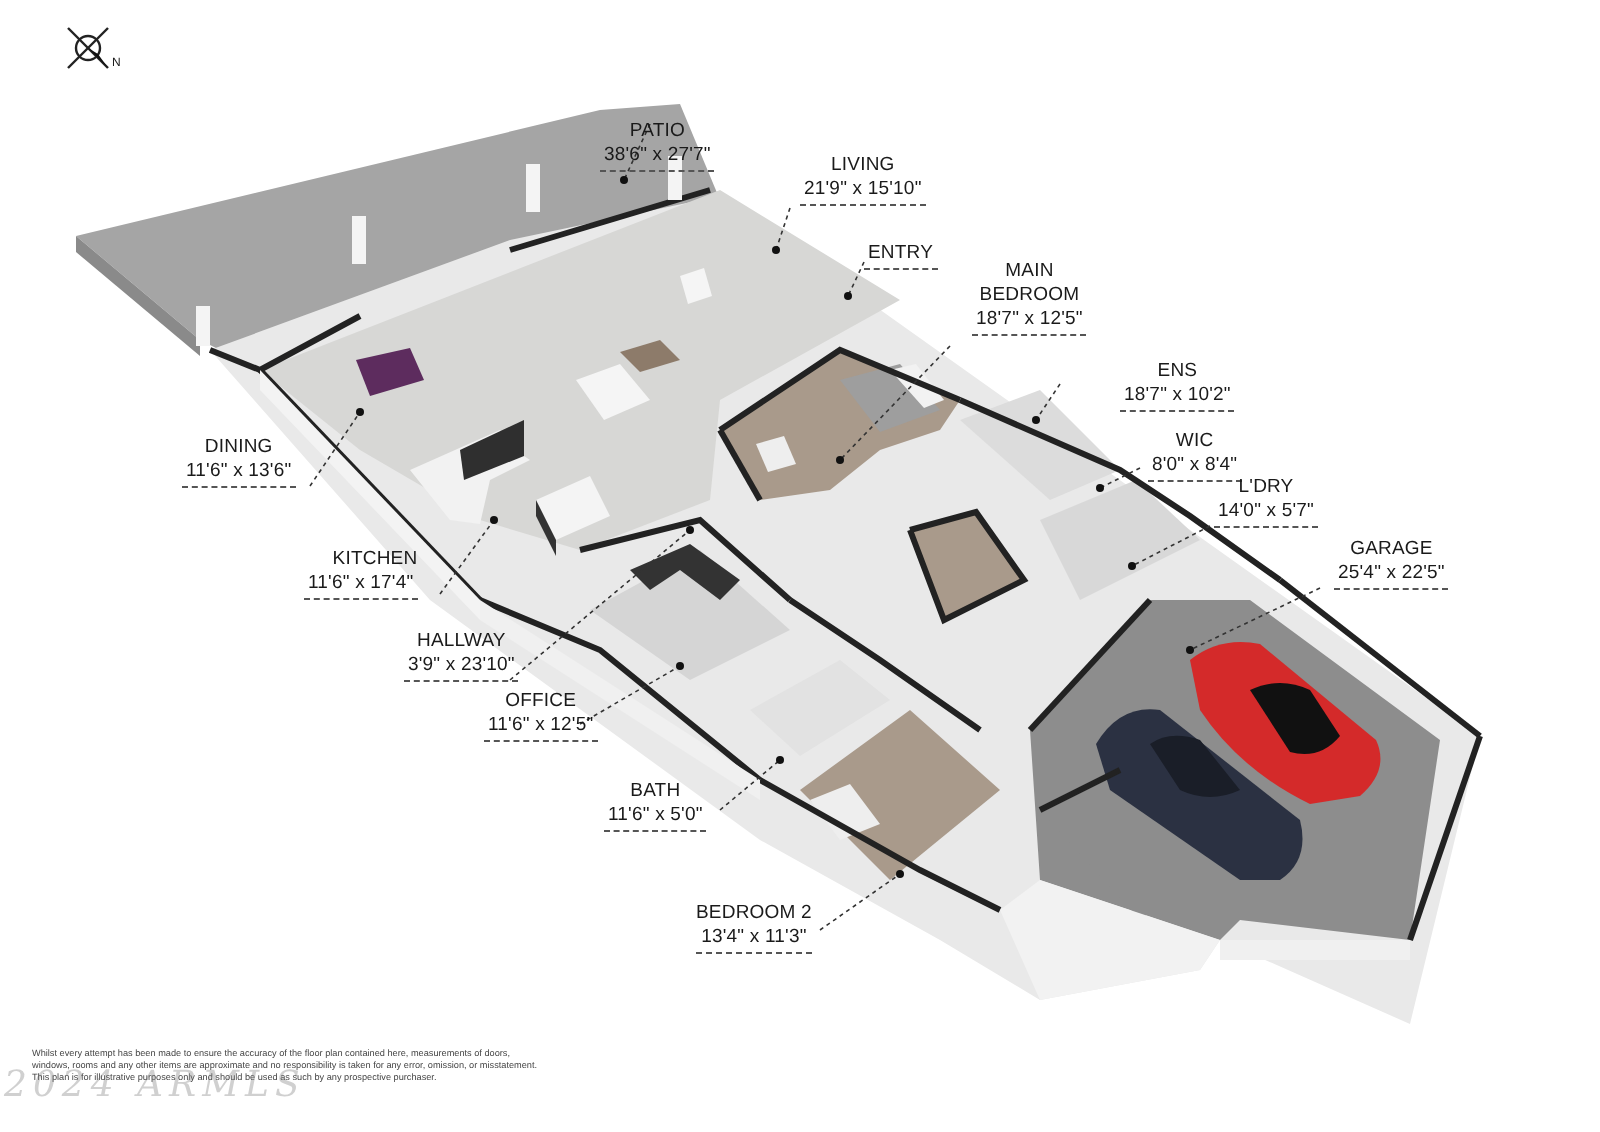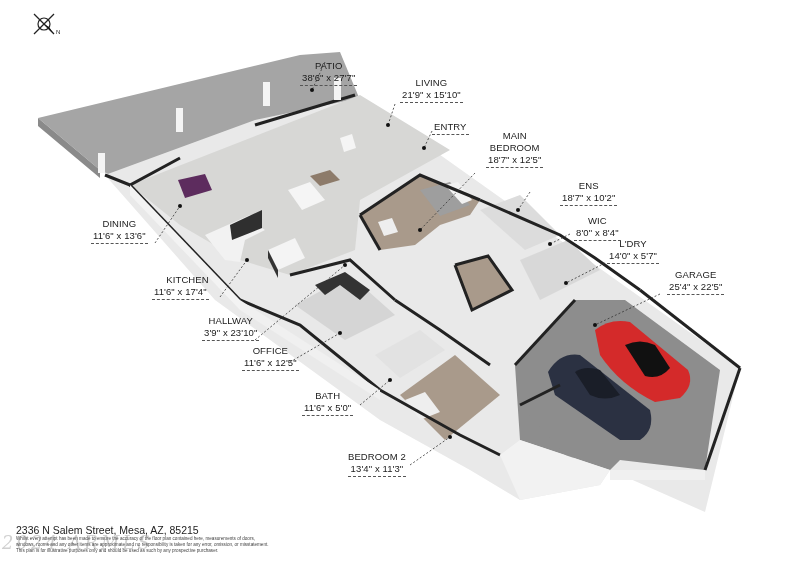--- a/index.html
+++ b/index.html
@@ -193,18 +193,17 @@
 <div class="label" style="left:302px;top:390px;">
   <span class="name">BATH</span>
   <span class="dim">11'6" x 5'0"</span>
 </div>
 <div class="label" style="left:348px;top:451px;">
   <span class="name">BEDROOM 2</span>
   <span class="dim">13'4" x 11'3"</span>
 </div>
 
 <div class="footer">
-  <div class="addr">2336 N Salem Street, Mesa, AZ, 85215</div>
   <div class="disc">Whilst every attempt has been made to ensure the accuracy of the floor plan contained here, measurements of doors,</div>
   <div class="disc">windows, rooms and any other items are approximate and no responsibility is taken for any error, omission, or misstatement.</div>
   <div class="disc">This plan is for illustrative purposes only and should be used as such by any prospective purchaser.</div>
 </div>
 <div class="watermark">2024 ARMLS</div>
 
 </body></html>

